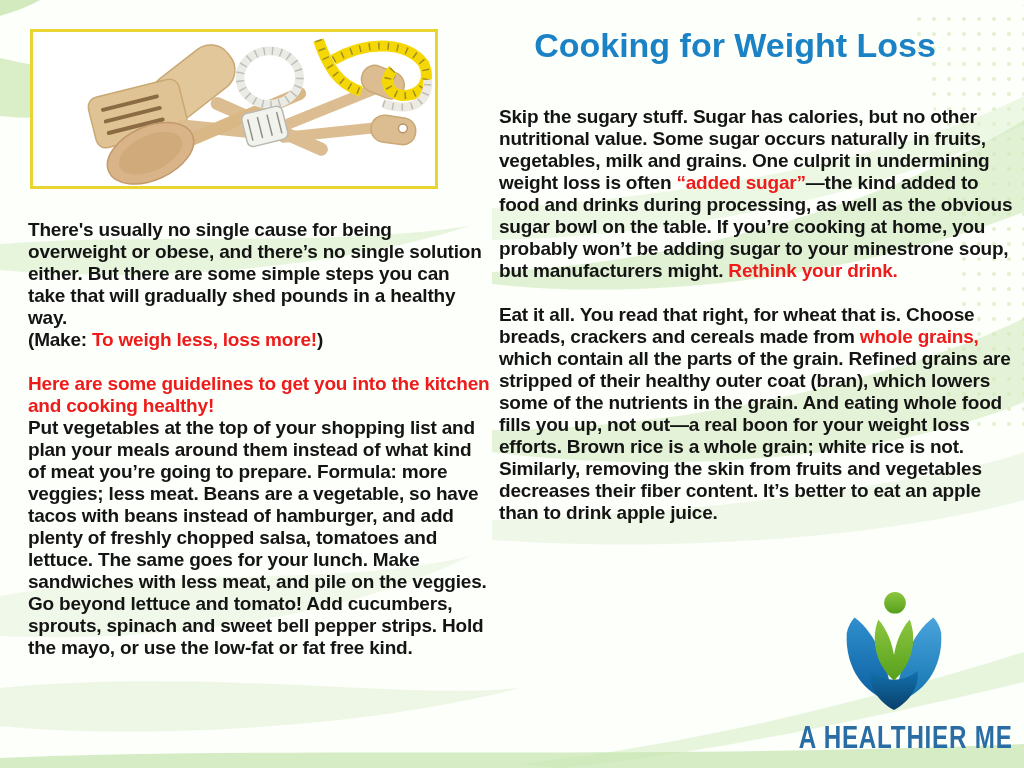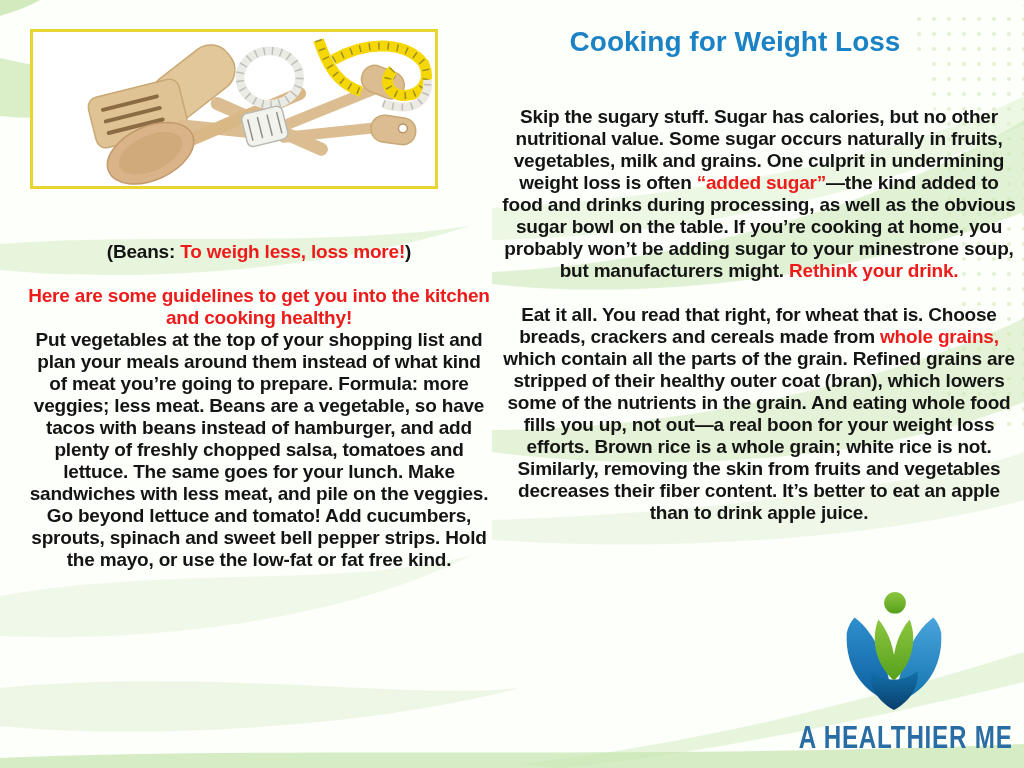--- a/index.html
+++ b/index.html
@@ -10,26 +10,26 @@
   }
   #bg{position:absolute;left:0;top:0;z-index:0;}
   .photo-frame{
     position:absolute;left:30px;top:29px;width:408px;height:160px;
     background:#ffffff;border:3px solid var(--photo-border,#e9d431);
     box-sizing:border-box;z-index:2;
   }
   .photo-frame svg{display:block;width:100%;height:100%;}
   .page-title{
     position:absolute;left:496px;top:26px;width:478px;z-index:2;
-    text-align:center;font-size:28px;font-weight:bold;
+    text-align:center;font-size:34px;font-weight:bold;
     color:var(--title-blue,#1b82c5);letter-spacing:0;
   }
   .text-col{
     position:absolute;z-index:2;font-weight:bold;color:var(--body-black,#141414);
-    font-size:19px;line-height:22px;letter-spacing:-0.2px;text-align:center;
+    font-size:19px;line-height:22px;letter-spacing:-0.2px;
   }
   .col-left{left:28px;top:219px;width:462px;}
   .col-right{left:499px;top:106px;width:520px;}
   .text-col p{margin:0 0 22px 0;}
   .text-col p:last-child{margin-bottom:0;}
   .red{color:var(--accent-red,#ee1b1b);}
   .logo-wrap{position:absolute;left:772px;top:590px;width:244px;z-index:2;text-align:center;}
   .logo-wrap svg{display:block;margin:0 auto;}
   .logo-text{
     margin-top:6px;font-size:31px;font-weight:bold;white-space:nowrap;
@@ -111,21 +111,21 @@
     <path d="M302,28 C340,6 378,12 393,32 C401,50 390,64 372,64 C356,62 352,48 362,38" fill="none" stroke="#f5d705" stroke-width="11"></path>
     <path d="M302,28 C340,6 378,12 393,32 C401,50 390,64 372,64 C356,62 352,48 362,38" fill="none" stroke="#444" stroke-width="7" stroke-dasharray="1.5 8" opacity="0.5"></path>
     <path d="M352,72 C382,82 398,70 397,48" fill="none" stroke="#eceae2" stroke-width="9"></path>
     <path d="M352,72 C382,82 398,70 397,48" fill="none" stroke="#8f8f88" stroke-width="7" stroke-dasharray="1.5 8" opacity="0.5"></path>
   </svg>
 </div>
 
 <div class="page-title">Cooking for Weight Loss</div>
 
 <div class="text-col col-left">
-  <p><br><span>(Beans: </span><span class="red">To weigh less, loss more!</span><span>)</span></p>
+  <p><span>There's usually no single cause for being overweight or obese, and there’s no single solution either. But there are some simple steps you can take that will gradually shed pounds in a healthy way.</span><br><span>(Make: </span><span class="red">To weigh less, loss more!</span><span>)</span></p>
   <p><span class="red">Here are some guidelines to get you into the kitchen and cooking healthy!</span><br><span>Put vegetables at the top of your shopping list and plan your meals around them instead of what kind of meat you’re going to prepare. Formula: more veggies; less meat. Beans are a vegetable, so have tacos with beans instead of hamburger, and add plenty of freshly chopped salsa, tomatoes and lettuce. The same goes for your lunch. Make sandwiches with less meat, and pile on the veggies. Go beyond lettuce and tomato! Add cucumbers, sprouts, spinach and sweet bell pepper strips. Hold the mayo, or use the low-fat or fat free kind.</span></p>
 </div>
 
 <div class="text-col col-right">
   <p><span>Skip the sugary stuff. Sugar has calories, but no other nutritional value. Some sugar occurs naturally in fruits, vegetables, milk and grains. One culprit in undermining weight loss is often </span><span class="red">“added sugar”</span><span>—the kind added to food and drinks during processing, as well as the obvious sugar bowl on the table. If you’re cooking at home, you probably won’t be adding sugar to your minestrone soup, but manufacturers might. </span><span class="red">Rethink your drink.</span></p>
   <p><span>Eat it all. You read that right, for wheat that is. Choose breads, crackers and cereals made from </span><span class="red">whole grains,</span><span> which contain all the parts of the grain. Refined grains are stripped of their healthy outer coat (bran), which lowers some of the nutrients in the grain. And eating whole food fills you up, not out—a real boon for your weight loss efforts. Brown rice is a whole grain; white rice is not. Similarly, removing the skin from fruits and vegetables decreases their fiber content. It’s better to eat an apple than to drink apple juice.</span></p>
 </div>
 
 <div class="logo-wrap">
   <svg width="122" height="124" viewBox="0 0 120 126" aria-hidden="true">

